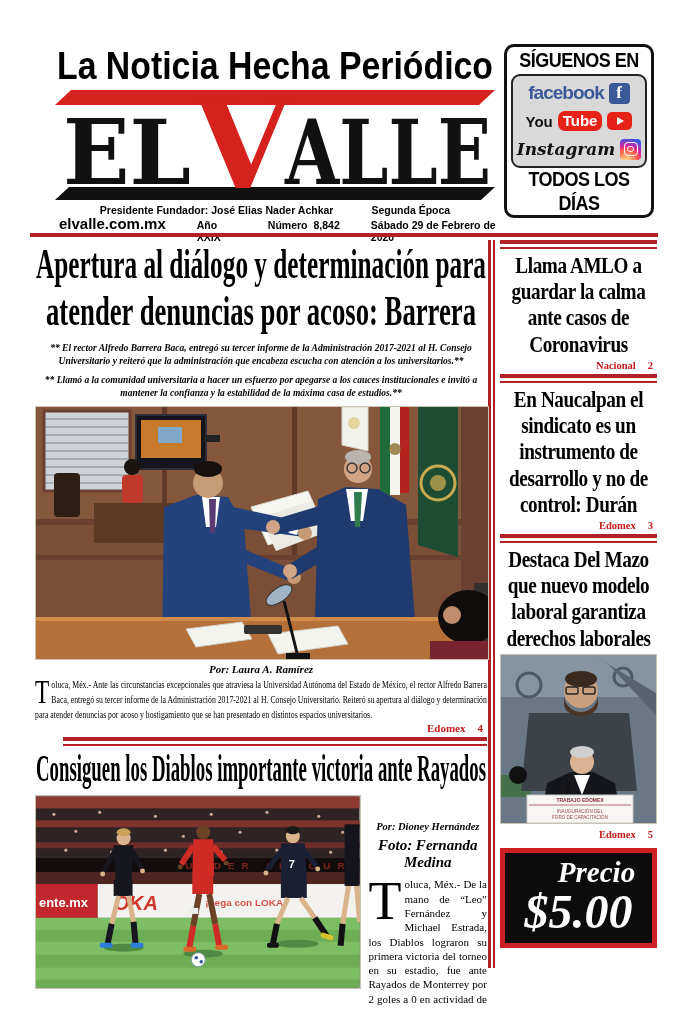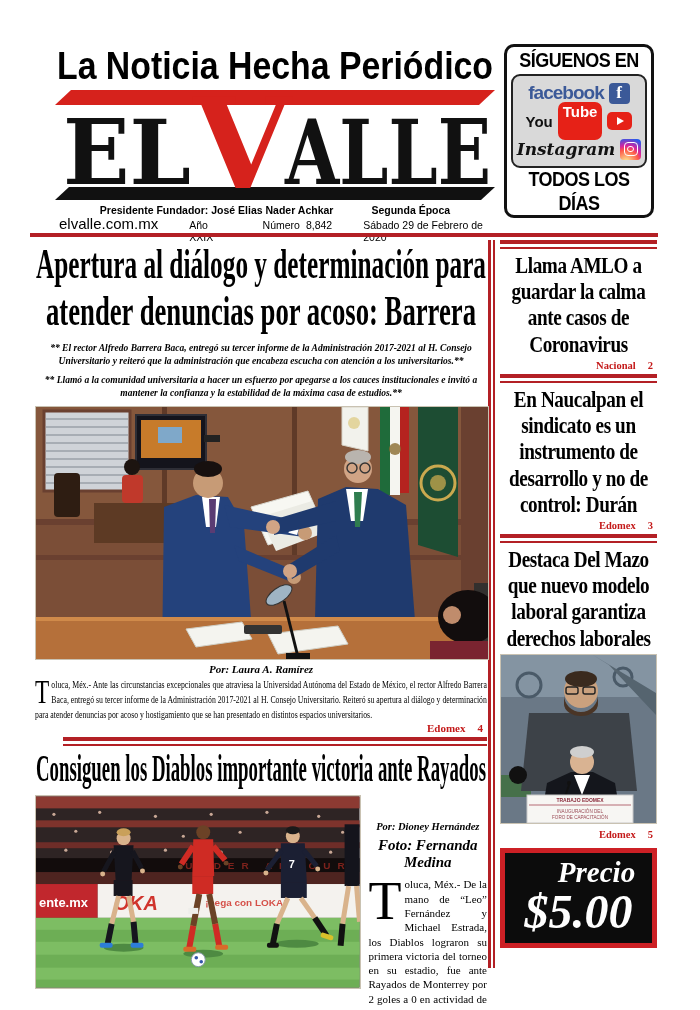--- a/index.html
+++ b/index.html
@@ -6,36 +6,36 @@
   .page{position:relative;width:700px;height:1010px;background:#ffffff;overflow:hidden;
         font-family:"Liberation Serif",serif;color:#000;}
   .abs{position:absolute;}
 
   
   .tagline-svg text{font-family:"Liberation Sans",sans-serif;font-weight:bold;}
   .logo-svg text{font-family:"DejaVu Serif",serif;font-weight:bold;}
   .info-row1{display:flex;justify-content:center;gap:38px;font-family:"Liberation Sans",sans-serif;
              font-weight:bold;font-size:10.5px;}
   .info-row2{display:flex;justify-content:space-between;align-items:baseline;
-             font-family:"Liberation Sans",sans-serif;font-weight:normal;font-size:10.5px;padding:0 4px;gap:31px;}
+             font-family:"Liberation Sans",sans-serif;font-weight:bold;font-size:10.5px;padding:0 4px;gap:31px;}
   .website{font-size:15px;}
   .numgrp{display:flex;gap:6px;}
 
   
   .social-box{border:3px solid #111;border-radius:10px;background:#fff;width:150px;box-sizing:border-box;
               padding:3px 3px 2px 3px;text-align:center;}
   .social-title,.social-footer{font-family:"Liberation Sans",sans-serif;font-weight:bold;font-size:18px;
               letter-spacing:-0.5px;transform:scaleY(1.15);}
   .social-inner{border:2px solid #222;border-radius:9px;background:#d9d9d9;margin:3px 1px;padding:3px 2px;}
   .soc-row{display:flex;align-items:center;justify-content:center;gap:5px;height:28px;}
   .fb-word{font-family:"Liberation Sans",sans-serif;font-weight:bold;font-size:19px;color:#3b5998;letter-spacing:-1px;}
   .tw-word{font-family:"Liberation Sans",sans-serif;font-weight:bold;font-size:19px;color:#55acee;letter-spacing:-0.5px;}
   .yt-you{font-family:"Liberation Sans",sans-serif;font-weight:bold;font-size:15px;color:#111;}
   .yt-tube{font-family:"Liberation Sans",sans-serif;font-weight:bold;font-size:15px;color:#fff;background:#e62117;
-           border-radius:7px;padding:1px 5px 20px 5px;}
+           border-radius:7px;padding:1px 5px 2px 5px;}
   .ig-word{font-family:"DejaVu Serif",serif;font-style:italic;font-weight:bold;font-size:17px;color:#111;}
   .sq-icon{width:21px;height:21px;border-radius:4px;display:flex;align-items:center;justify-content:center;flex:0 0 auto;}
   .fb-icon{background:#3b5998;color:#fff;font-family:"Liberation Serif",serif;font-weight:bold;font-size:17px;}
   .tw-icon{background:#55acee;}
   .yt-icon{background:#e62117;width:25px;height:18px;border-radius:5px;}
   .ig-icon{background:radial-gradient(circle at 30% 110%,#fdf497 0%,#fd5949 45%,#d6249f 60%,#285AEB 90%);}
   .ig-cam{width:12px;height:12px;border:1.6px solid #fff;border-radius:4px;position:relative;}
   .ig-cam::after{content:"";position:absolute;left:2.5px;top:2.5px;width:4.5px;height:4.5px;
                  border:1.4px solid #fff;border-radius:50%;}
 

